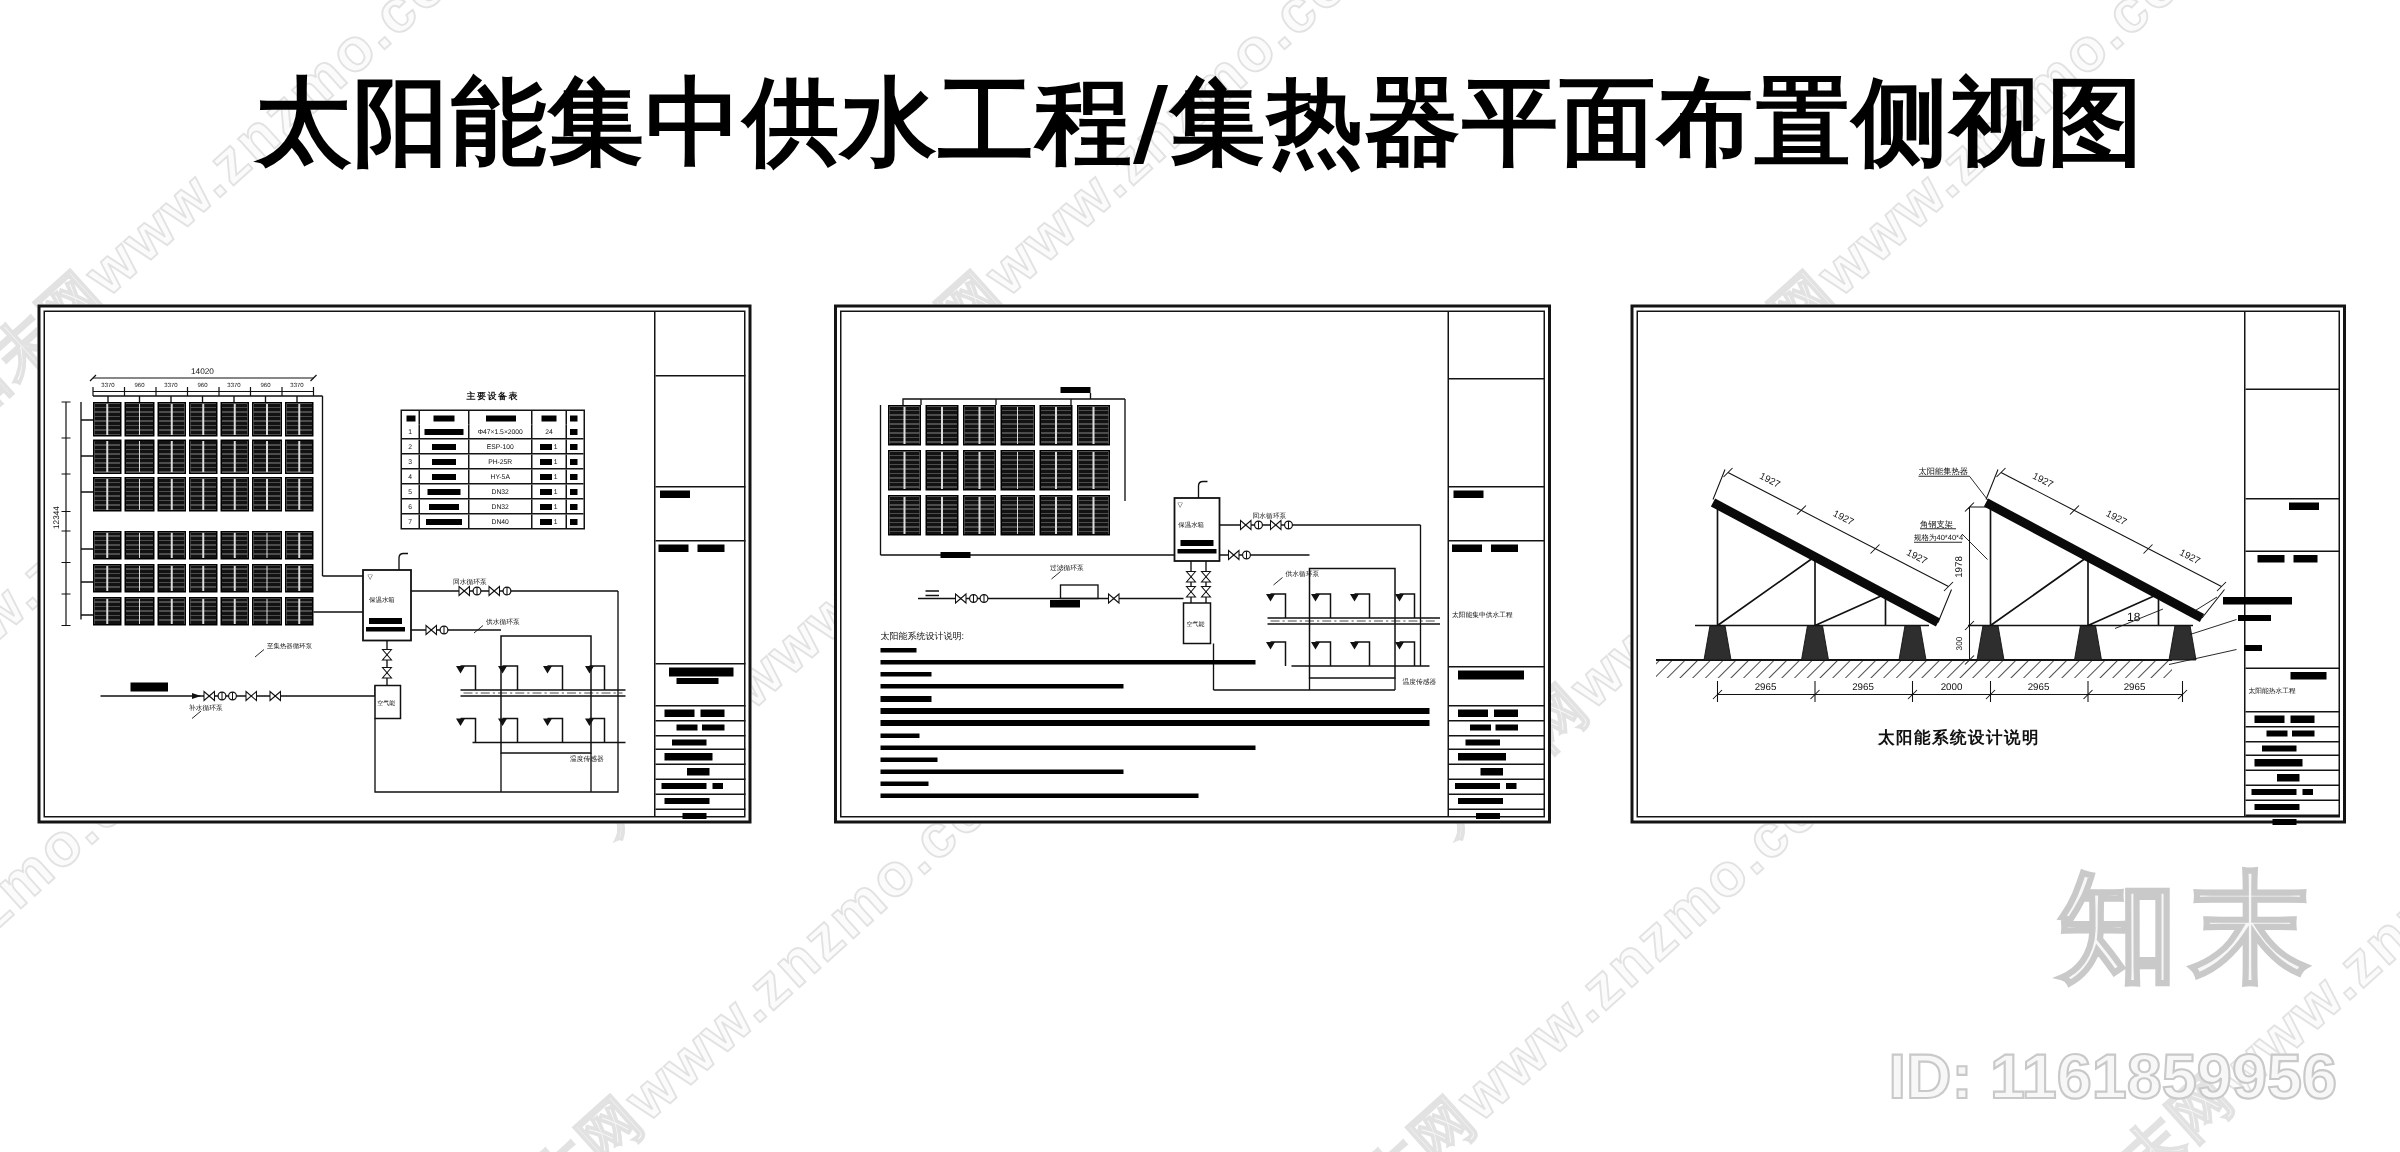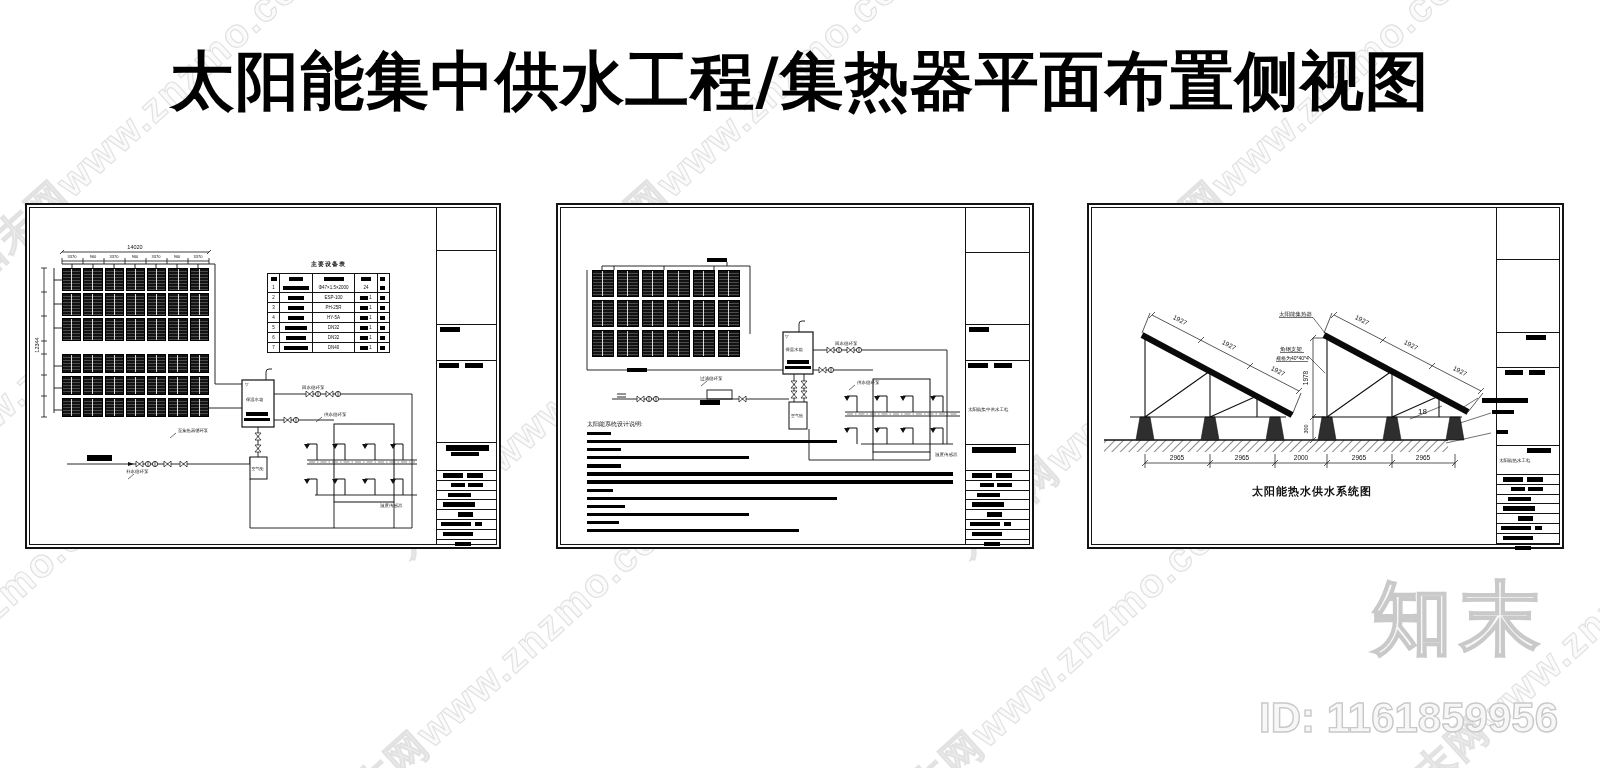--- a/index.html
+++ b/index.html
@@ -594,21 +594,21 @@
     <text x="184" y="152" font-size="5">规格为40*40*4</text>
     <g stroke="#111" stroke-width=".6" fill="none">
       <path d="M187,109.5 H221 L236,129"></path>
       <path d="M188,144.5 H212 M184,153.5 H216 M216,148 L233,165"></path>
       <path d="M370,200 L386,190 M368,215 L399,205 M354,235 L399,225"></path>
       <path d="M318,211 L350,198"></path>
     </g>
     <text x="326" y="206" font-size="8">18</text>
   </svg>
 
-  <div class="abs" style="left:160px;top:276px;font-size:11px;font-weight:bold;letter-spacing:1px">太阳能热水供水系统图</div>
+  <div class="abs" style="left:160px;top:276px;font-size:11px;font-weight:bold;letter-spacing:1px">太阳能系统设计说明</div>
 
   <div class="bar" style="left:390px;top:190px;width:46px;height:5px;z-index:3"></div>
   <div class="bar" style="left:400px;top:202px;width:22px;height:4px;z-index:3"></div>
   <div class="bar" style="left:404px;top:222px;width:12px;height:4px;z-index:3"></div>
 
   <div class="strip" style="left:404px;width:63px">
     <div class="sline" style="top:51px"></div>
     <div class="sline" style="top:124px"></div>
         <div class="bar" style="left:29px;top:127px;width:20px;height:5px"></div>
     <div class="sline" style="top:159px"></div>

